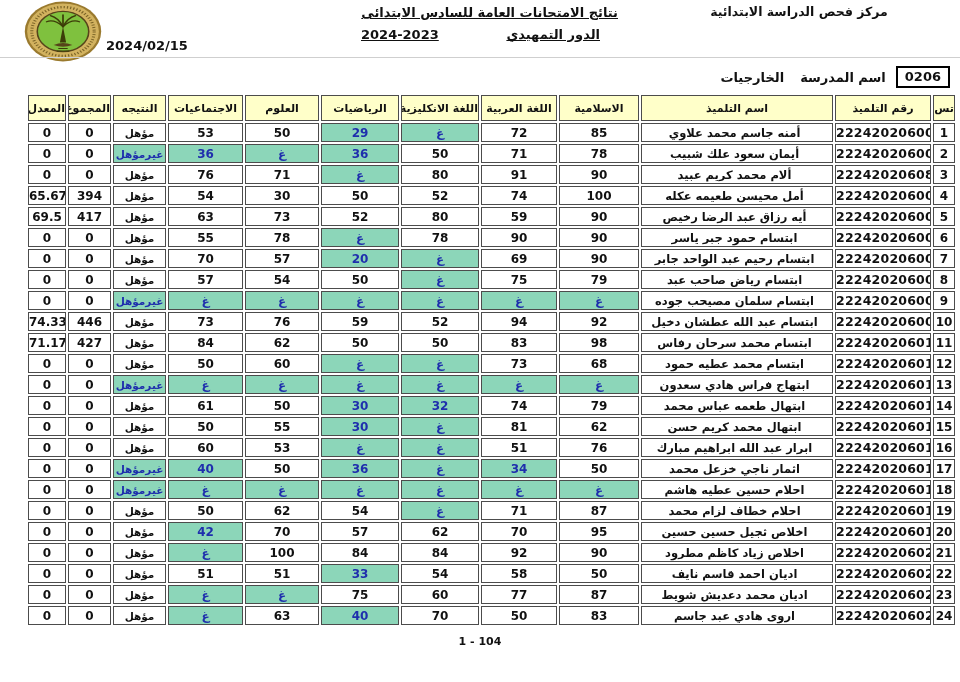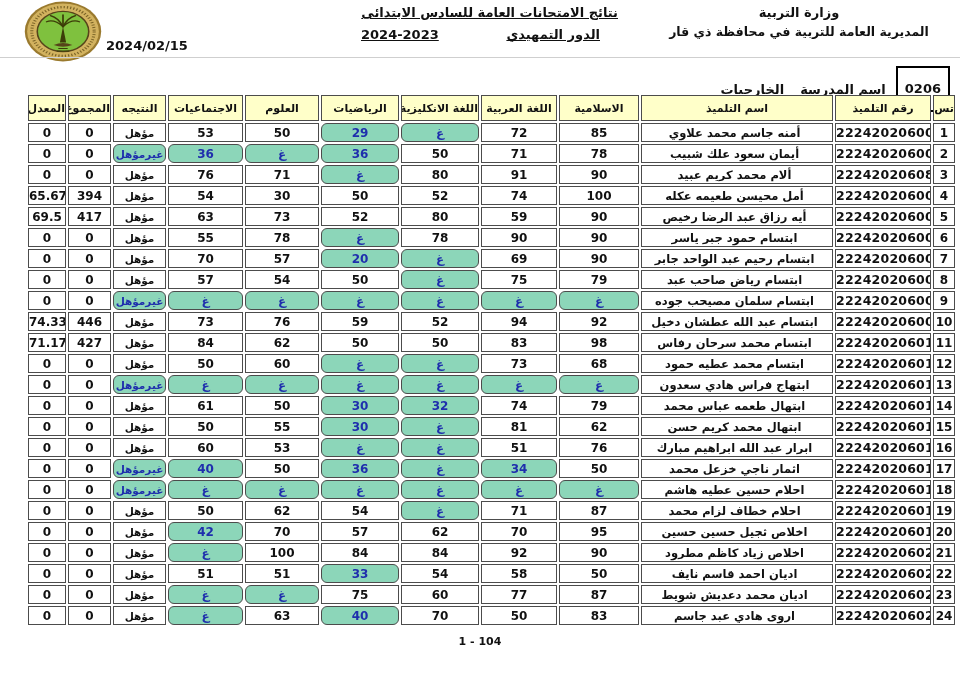--- a/index.html
+++ b/index.html
@@ -13,43 +13,42 @@
   .hdr-right .l1{font-size:13px;}
   .hdr-right .l2,.hdr-right .l3{font-size:12.5px;}
   .hdr-center{position:absolute;top:5px;left:333px;width:285px;text-align:right;text-decoration:underline;}
   .hdr-center .l1{font-size:13px;}
   .hdr-center .l2{display:flex;justify-content:space-between;padding:0 18px 0 28px;margin-top:7px;font-size:13px;direction:ltr;}
   .logo-wrap{position:absolute;top:1px;left:24px;width:78px;height:61px;}
   .hdr-date{position:absolute;top:38px;left:106px;font-size:13px;direction:ltr;}
   .hdr-divider{position:absolute;top:57px;left:0;width:960px;height:0;border-top:1px solid #cfcfcf;}
   
   .school-row{position:absolute;top:66px;right:10px;direction:rtl;display:flex;align-items:center;gap:10px;}
-  .school-code{border:2px solid #000;padding:12px 7px;font-size:13px;min-width:36px;text-align:center;line-height:18px;direction:ltr;}
+  .school-code{border:2px solid #000;padding:0 7px;font-size:13px;min-width:36px;text-align:center;line-height:18px;direction:ltr;}
   .school-label{font-size:13px;}
   .school-name{font-size:13px;margin-right:6px;margin-left:32px;}
   
   .table-wrap{position:absolute;top:93px;left:0;width:960px;direction:rtl;}
   table{border-collapse:separate;border-spacing:2px;table-layout:fixed;width:930px;margin-right:3px;}
   th,td{border:1px solid #4c4c4c;overflow:hidden;white-space:nowrap;padding:0;}
   th{background:var(--head-bg,#ffffc9);font-size:11px;height:24px;text-align:center;}
   td{font-size:12px;height:17px;text-align:center;background:#fff;}
   td.c-id{font-size:12.5px;letter-spacing:.2px;direction:ltr;}
   td.c-name{text-align:center;padding-right:5px;font-size:11.5px;}
   td.c-result{font-size:10.5px;}
   td.c-avg,td.c-total{direction:ltr;}
-  td.f{background:var(--fail-bg,#8cd6b9);color:var(--fail-fg,#1f2fad);border-radius:6px;}
+  td.f{background:var(--fail-bg,#8cd6b9);color:var(--fail-fg,#1f2fad);}
   
   .page-footer{position:absolute;top:635px;left:0;width:960px;text-align:center;font-size:11px;direction:ltr;}
 </style>
 </head>
 <body style="--head-bg: #ffffc9; --fail-bg: #8cd6b9; --fail-fg: #1f2fad;">
 
 <div class="hdr-right">
-  <div class="l1">وزارة التربية</div>
-  <div class="l2">المديرية العامة للتربية في محافظة ذي قار</div>
+  <div class="l3">مركز فحص الدراسة الابتدائية</div>
 </div>
 
 <div class="hdr-center">
   <div class="l1">نتائج الامتحانات  العامة للسادس الابتدائى</div>
   <div class="l2">
     <span>2024-2023</span>
     <span>الدور التمهيدي</span>
   </div>
 </div>
 

